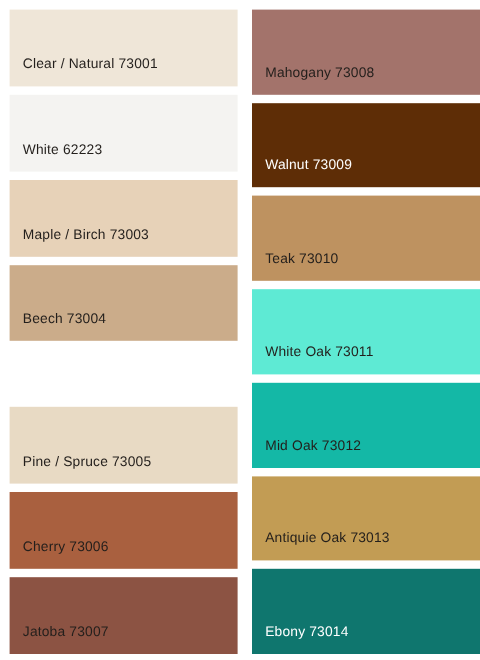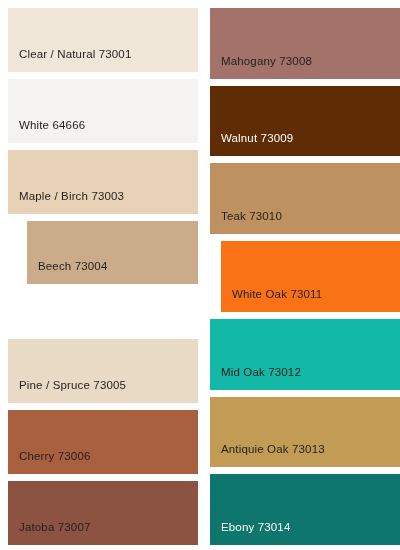--- a/index.html
+++ b/index.html
@@ -67,26 +67,26 @@
 <body>
 
 <div id="swatch-chart">
   <div class="chart-grid">
 
     <div class="chart-column">
       <div class="swatch dark-text" style="background: rgb(239, 230, 216);">
         <span class="swatch-label">Clear / Natural 73001</span>
       </div>
       <div class="swatch dark-text" style="background: rgb(244, 243, 241);">
-        <span class="swatch-label">White 64666</span>
+        <span class="swatch-label">White 62223</span>
       </div>
       <div class="swatch dark-text" style="background: rgb(231, 210, 184);">
         <span class="swatch-label">Maple / Birch 73003</span>
       </div>
-      <div class="swatch dark-text" style="background: rgb(203, 172, 138); margin-left: 19px;">
+      <div class="swatch dark-text" style="background: rgb(203, 172, 138);">
         <span class="swatch-label">Beech 73004</span>
       </div>
       <div class="swatch dark-text" style="background: rgb(232, 218, 196); margin-top: 48px;">
         <span class="swatch-label">Pine / Spruce 73005</span>
       </div>
       <div class="swatch dark-text" style="background: rgb(169, 96, 63);">
         <span class="swatch-label">Cherry 73006</span>
       </div>
       <div class="swatch dark-text" style="background: rgb(140, 83, 67);">
         <span class="swatch-label">Jatoba 73007</span>
@@ -96,21 +96,21 @@
     <div class="chart-column">
       <div class="swatch dark-text" style="background: rgb(163, 115, 107);">
         <span class="swatch-label">Mahogany 73008</span>
       </div>
       <div class="swatch light-text" style="background: rgb(94, 45, 6);">
         <span class="swatch-label">Walnut 73009</span>
       </div>
       <div class="swatch dark-text" style="background: rgb(190, 146, 96);">
         <span class="swatch-label">Teak 73010</span>
       </div>
-      <div class="swatch dark-text" style="background: #f97316; margin-left: 11px;">
+      <div class="swatch dark-text" style="background: #5eead4;">
         <span class="swatch-label">White Oak 73011</span>
       </div>
       <div class="swatch dark-text" style="background: #14b8a6;">
         <span class="swatch-label">Mid Oak 73012</span>
       </div>
       <div class="swatch dark-text" style="background: rgb(194, 156, 84);">
         <span class="swatch-label">Antiquie Oak 73013</span>
       </div>
       <div class="swatch light-text" style="background: #0f766e;">
         <span class="swatch-label">Ebony 73014</span>

